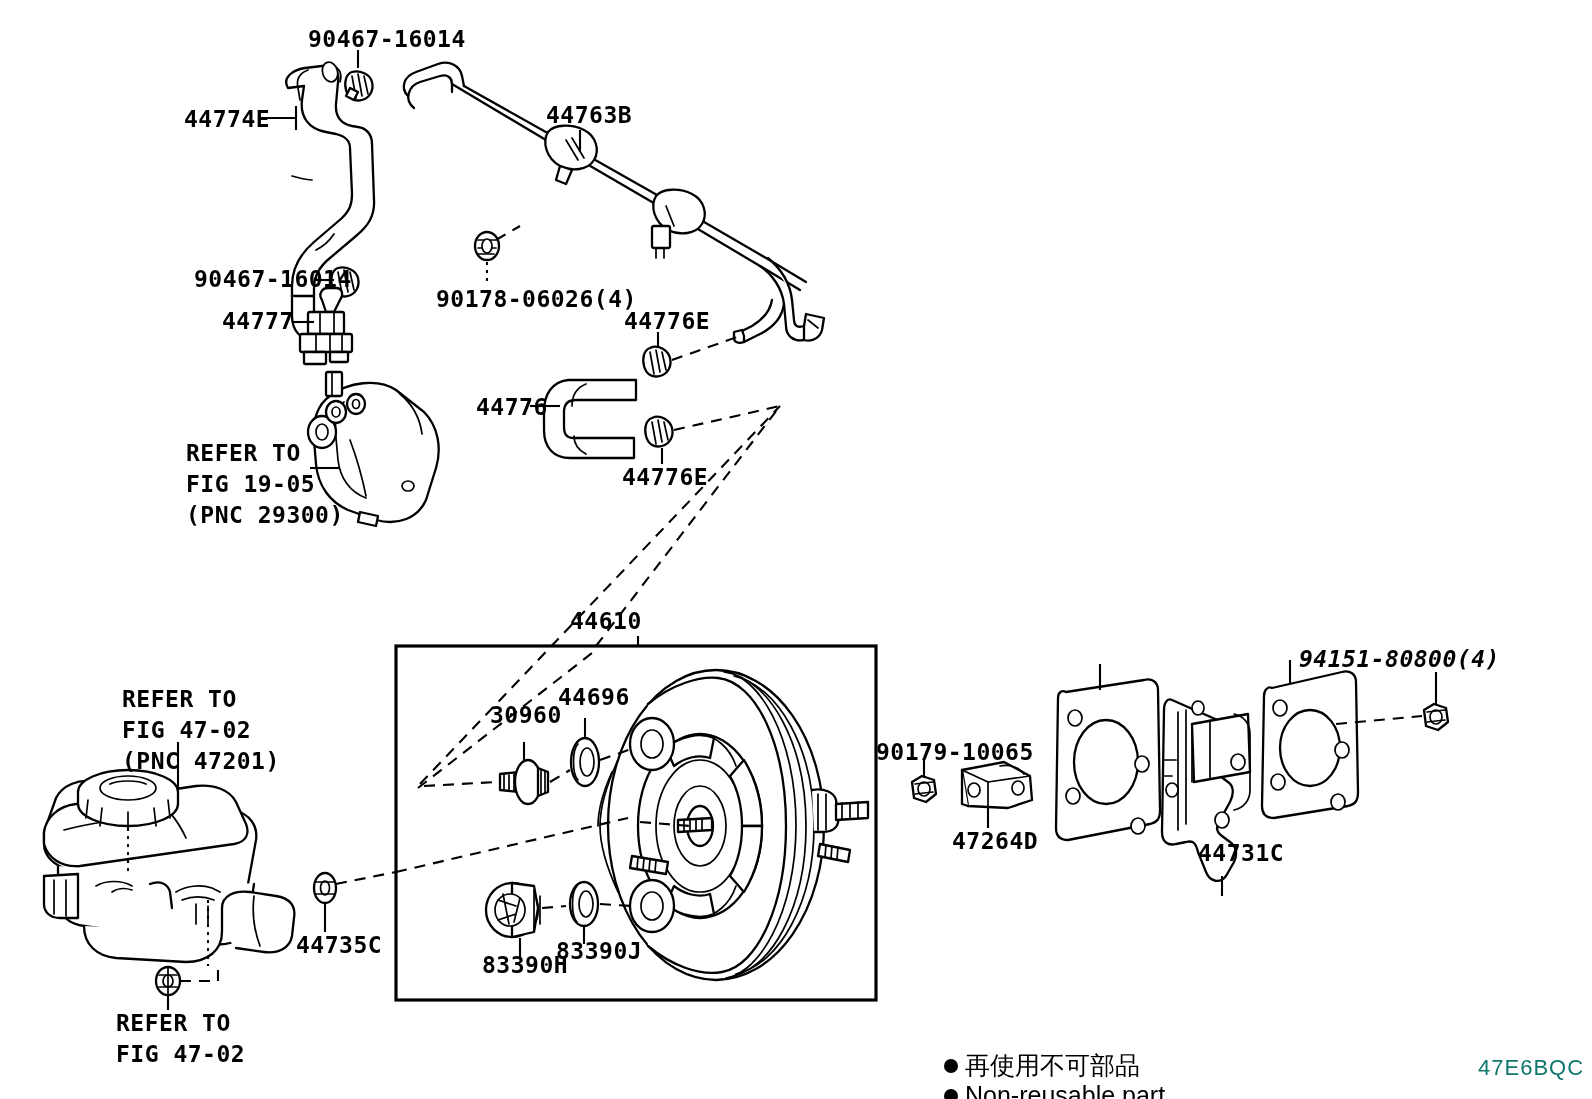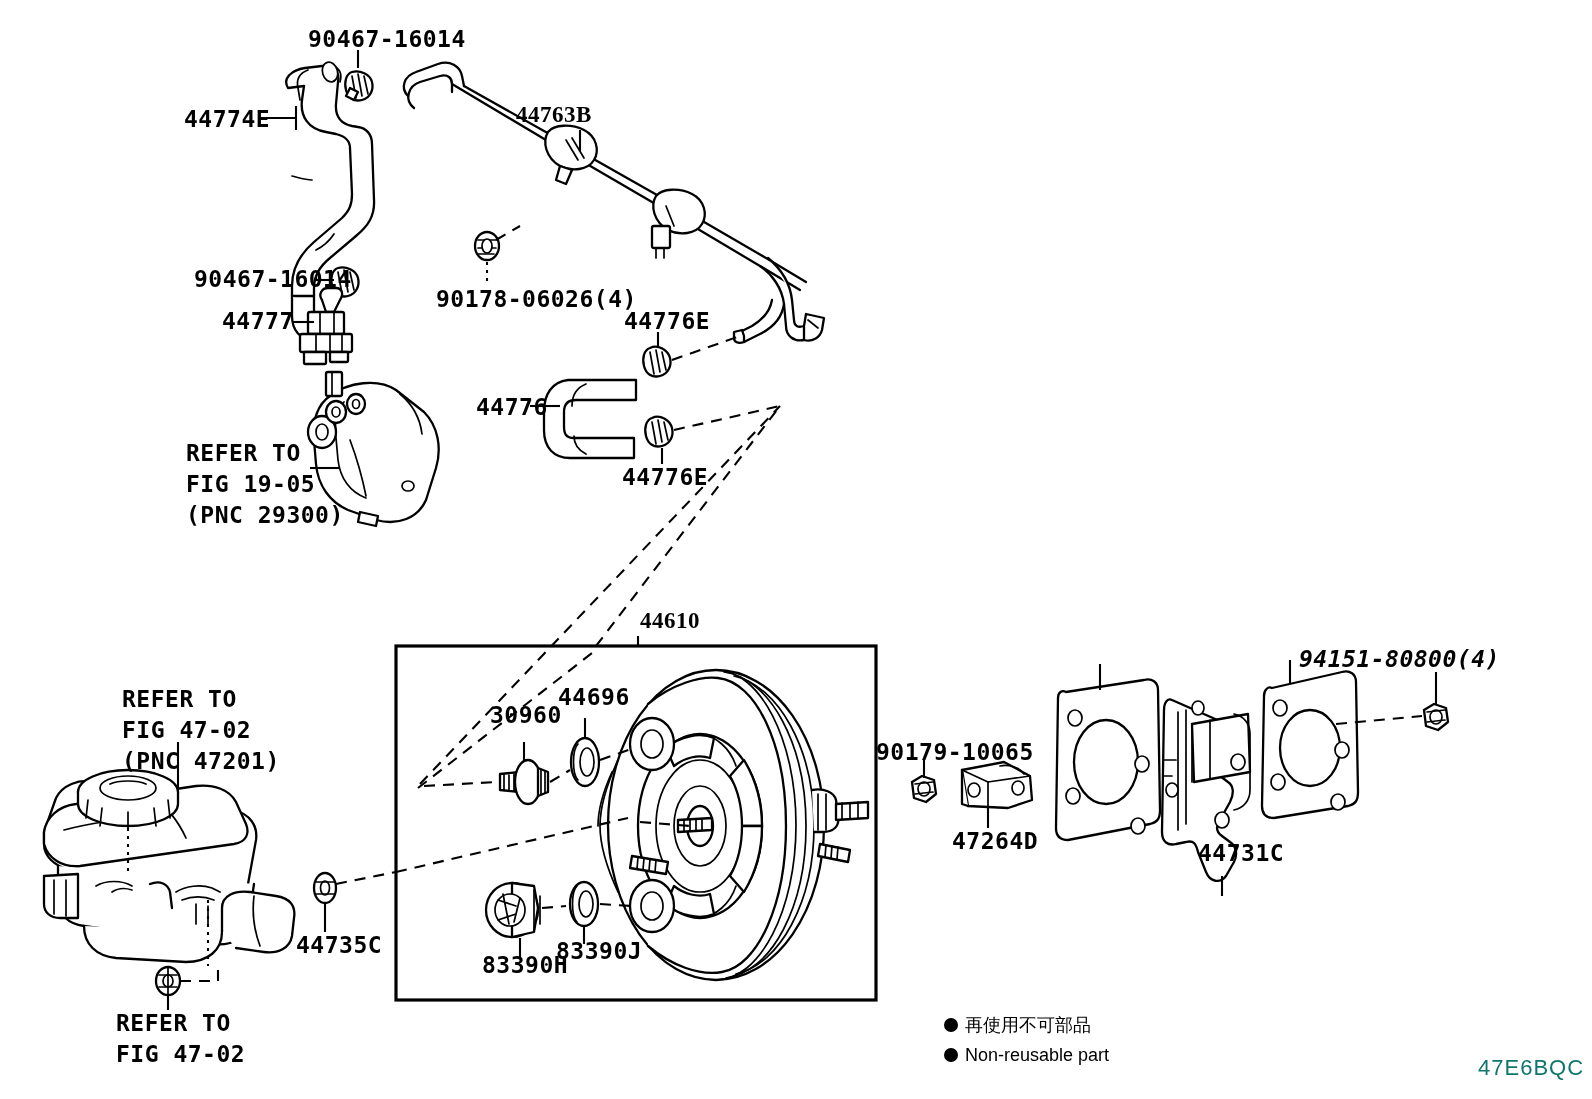--- a/index.html
+++ b/index.html
@@ -14,21 +14,21 @@
   .lbl{
     position:absolute;
     font-family:"DejaVu Sans Mono","Liberation Mono",monospace;
     font-size:23px;font-weight:700;letter-spacing:0.5px;
     color:#000;white-space:pre;line-height:30px;
   }
   .lbl.multi{line-height:31px;}
   .legend{
     position:absolute;
     font-family:"Liberation Sans","DejaVu Sans",sans-serif;
-    font-size:18px;color:#000;white-space:nowrap;line-height:30px;
+    font-size:25px;color:#000;white-space:nowrap;line-height:30px;margin-top:40px;
   }
   .legend .jp{font-family:"DejaVu Sans",sans-serif;}
   .figcode{
     position:absolute;
     font-family:"Liberation Sans","DejaVu Sans",sans-serif;
     font-size:22px;letter-spacing:1px;color:#0f766e;
   }
   .bullet{
     display:inline-block;width:15px;height:15px;border-radius:50%;
     background:#000;vertical-align:middle;margin-right:9px;margin-bottom:3px;
@@ -443,21 +443,21 @@
     <path class="lead" d="M1290,660 L1290,684"></path>
 
     <path class="lead" d="M1436,672 L1436,704"></path>
     <path class="dash" d="M1336,724 L1422,716"></path>
   </svg>
 
   <div class="lbl" style="left:308px;top:24px;">90467-16014</div>
 
   <div class="lbl" style="left:184px;top:104px;">44774E</div>
 
-  <div class="lbl" style="left:516px;top:100px;font-family:Liberation Serif, serif;">44763B</div>
+  <div class="lbl" style="left:546px;top:100px;">44763B</div>
 
   <div class="lbl" style="left:194px;top:264px;">90467-16014</div>
 
   <div class="lbl" style="left:222px;top:306px;">44777</div>
 
   <div class="lbl" style="left:436px;top:284px;">90178-06026(4)</div>
 
   <div class="lbl" style="left:624px;top:306px;">44776E</div>
 
   <div class="lbl" style="left:476px;top:392px;">44776</div>
@@ -468,21 +468,21 @@
 FIG 19-05
 (PNC 29300)</div>
 
   <div class="lbl multi" style="left:122px;top:684px;">REFER TO
 FIG 47-02
 (PNC 47201)</div>
 
   <div class="lbl multi" style="left:116px;top:1008px;">REFER TO
 FIG 47-02</div>
 
-  <div class="lbl" style="left:640px;top:606px;font-family:Liberation Serif, serif;">44610</div>
+  <div class="lbl" style="left:570px;top:606px;">44610</div>
 
   <div class="lbl" style="left:490px;top:700px;">30960</div>
 
   <div class="lbl" style="left:558px;top:682px;">44696</div>
 
   <div class="lbl" style="left:482px;top:950px;">83390H</div>
 
   <div class="lbl" style="left:556px;top:936px;">83390J</div>
 
   <div class="lbl" style="left:296px;top:930px;">44735C</div>

